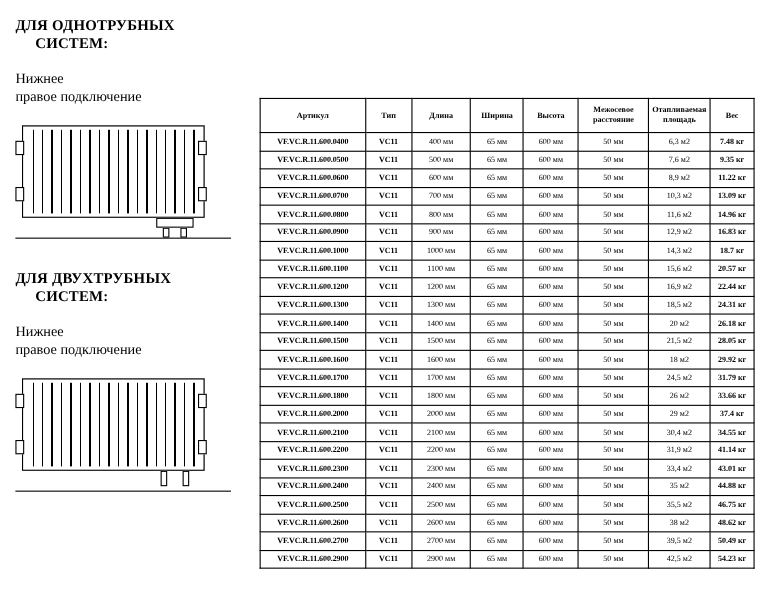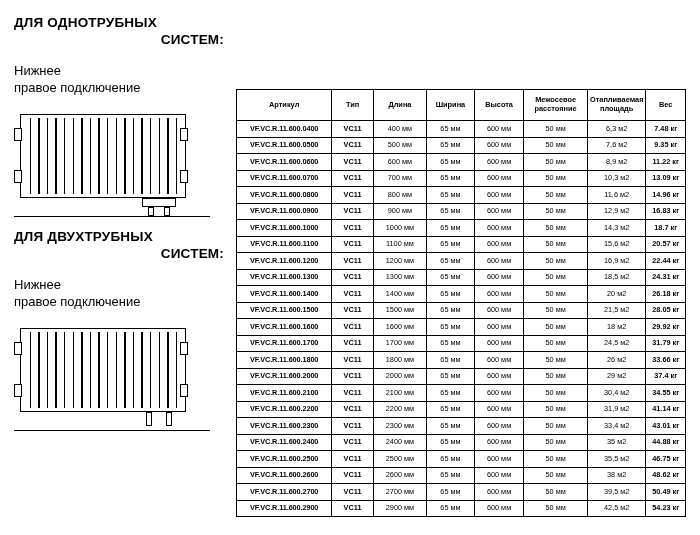--- a/index.html
+++ b/index.html
@@ -11,39 +11,39 @@
     height: 535px;
     background: #ffffff;
     font-family: "Liberation Sans", sans-serif;
     color: #000000;
     overflow: hidden;
   }
   .page {
     position: relative;
     width: 700px;
     height: 535px;
+    font-family: Liberation Serif, serif;
   }
 
   
   .left-col {
     position: absolute;
     left: 14px;
     top: 14px;
     width: 210px;
   }
   .section-title {
     font-weight: bold;
     font-size: 13.5px;
     line-height: 17px;
     letter-spacing: 0.2px;
   }
   .section-title .line2 {
     display: block;
     padding-left: 18px;
-    text-align: right;
   }
   .sub-title {
     font-size: 13px;
     line-height: 17px;
     margin-top: 14px;
   }
 
   
   .radiator-wrap {
     margin-top: 12px;
@@ -210,21 +210,21 @@
         <div class="lug l-bot"></div>
         <div class="lug r-top"></div>
         <div class="lug r-bot"></div>
         <div class="conn-plate"></div>
         <div class="stub s1"></div>
         <div class="stub s2"></div>
         <div class="floor-line"></div>
       </div>
     </div>
 
-    <div style="">
+    <div style="margin-top:16px;">
       <div class="section-title">
         <span>ДЛЯ ДВУХТРУБНЫХ</span>
         <span class="line2">СИСТЕМ:</span>
       </div>
       <div class="sub-title">
         <div>Нижнее</div>
         <div>правое подключение</div>
       </div>
 
       <div class="radiator-wrap two-pipe">

